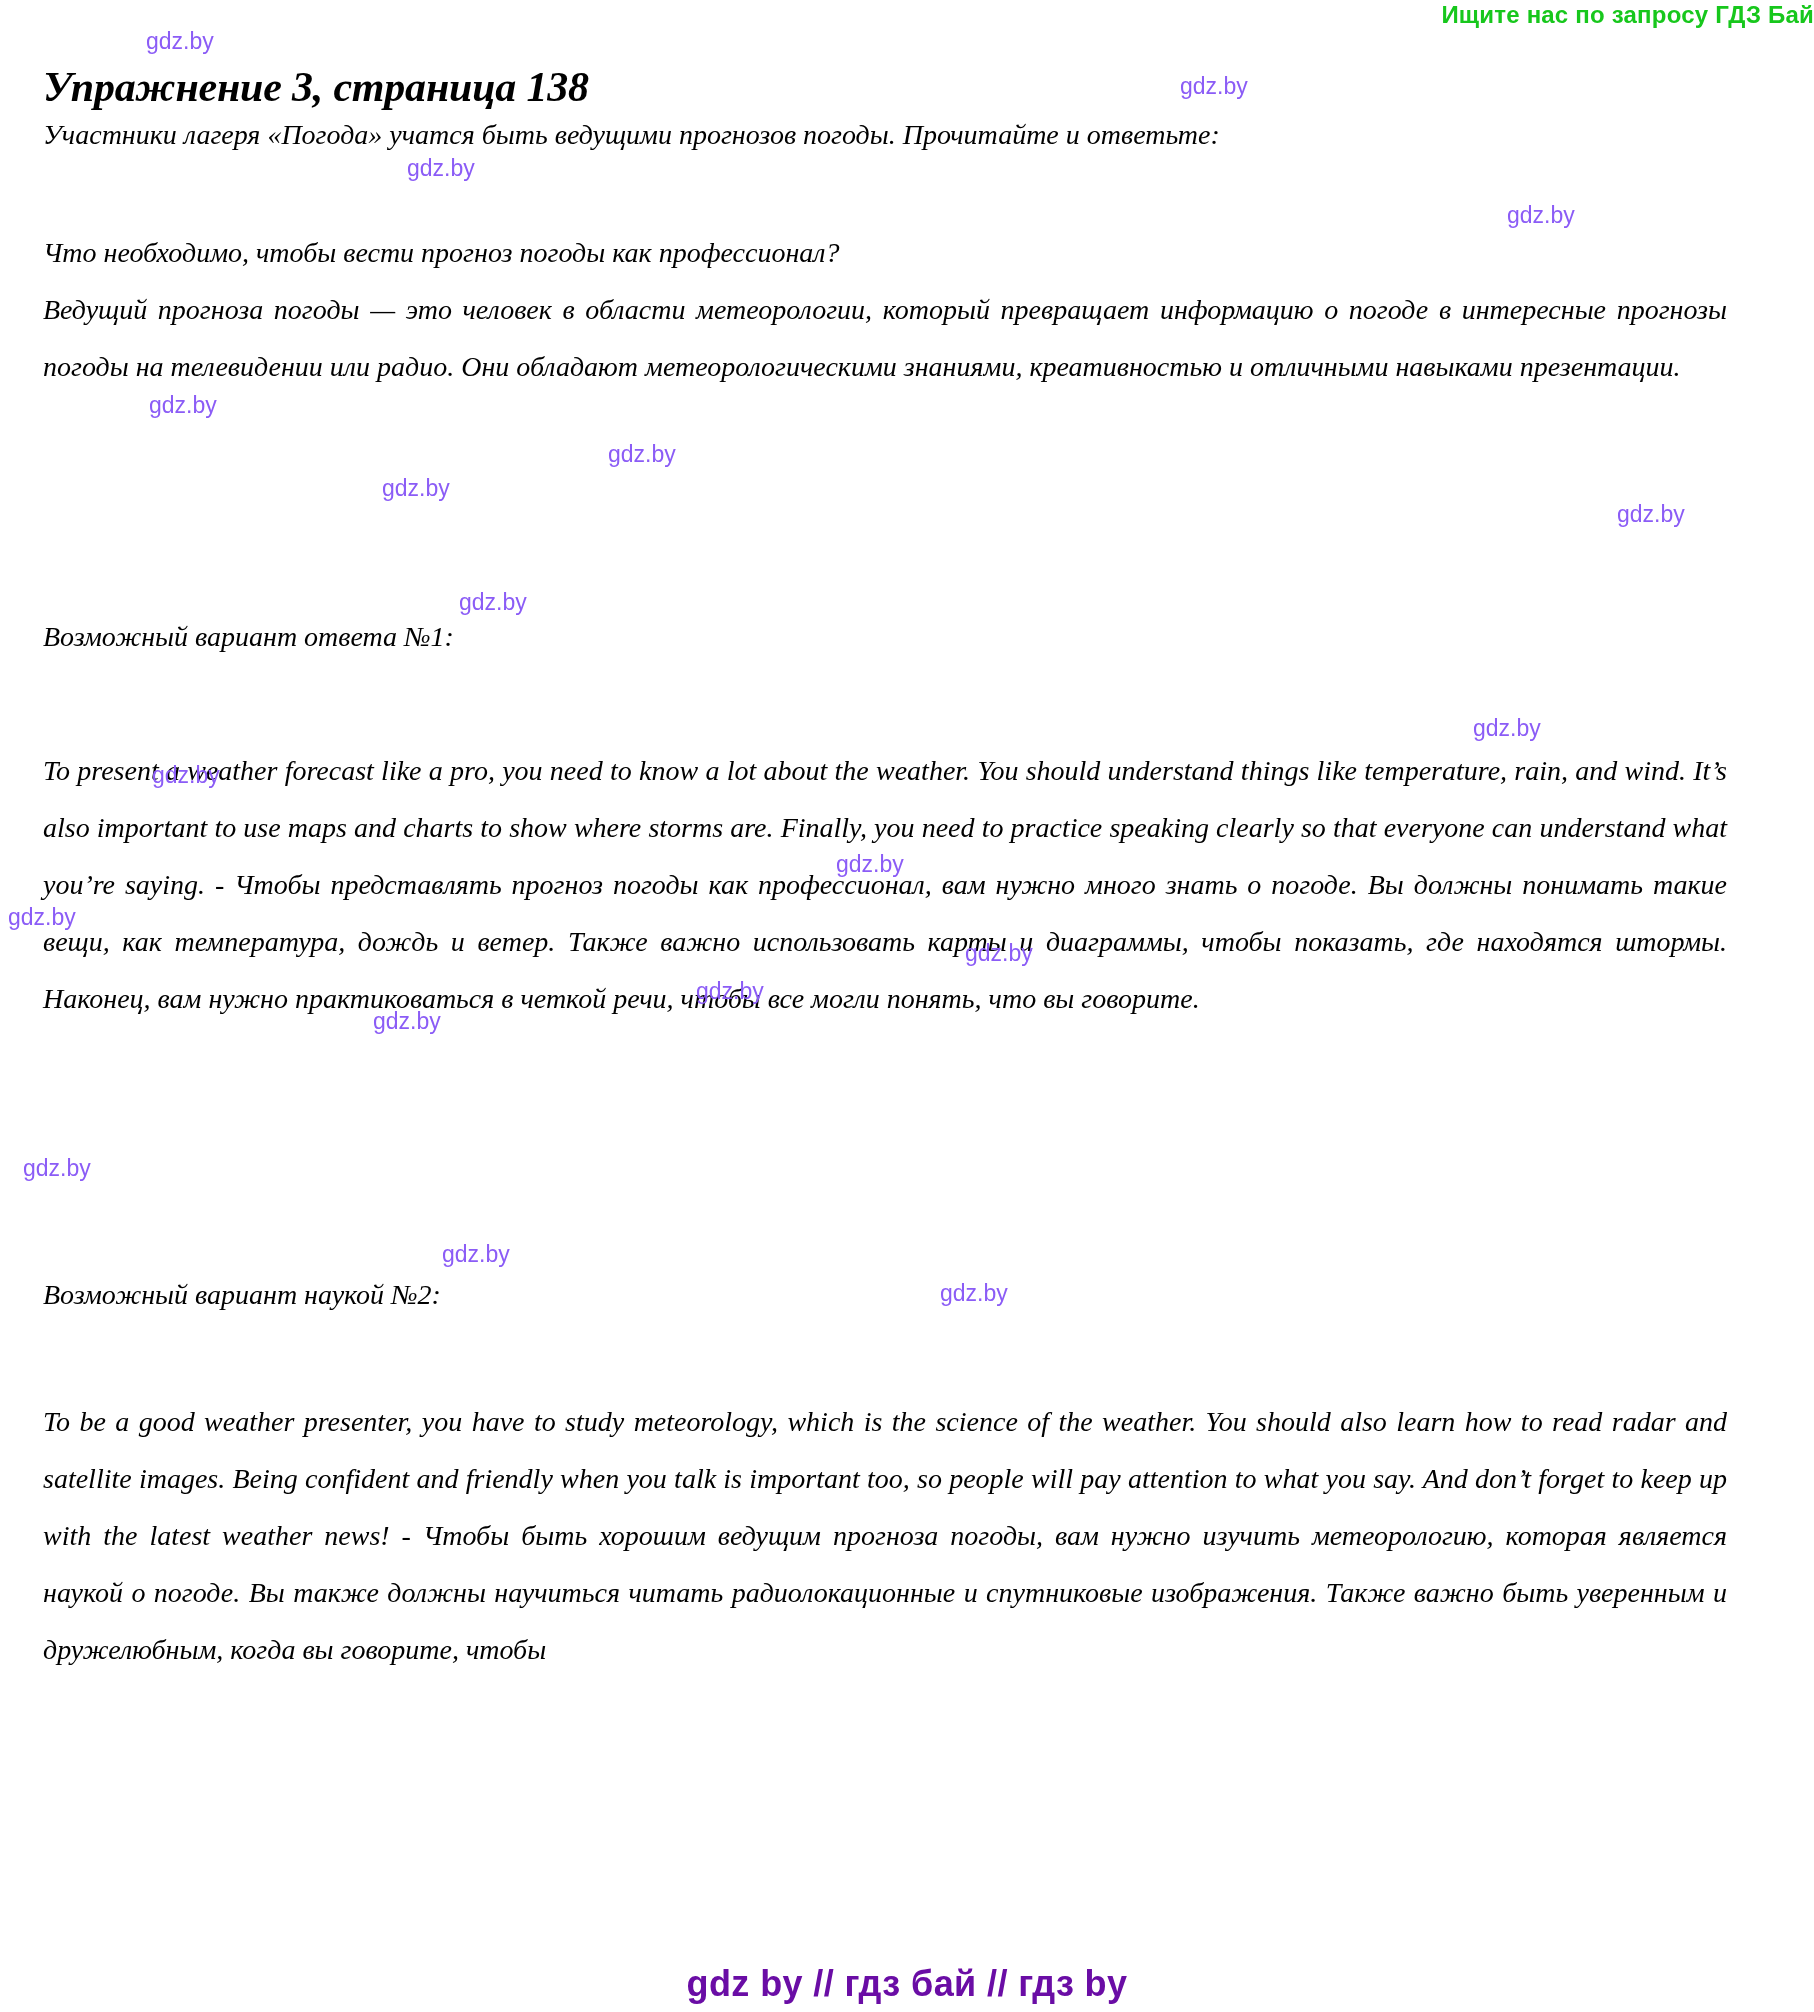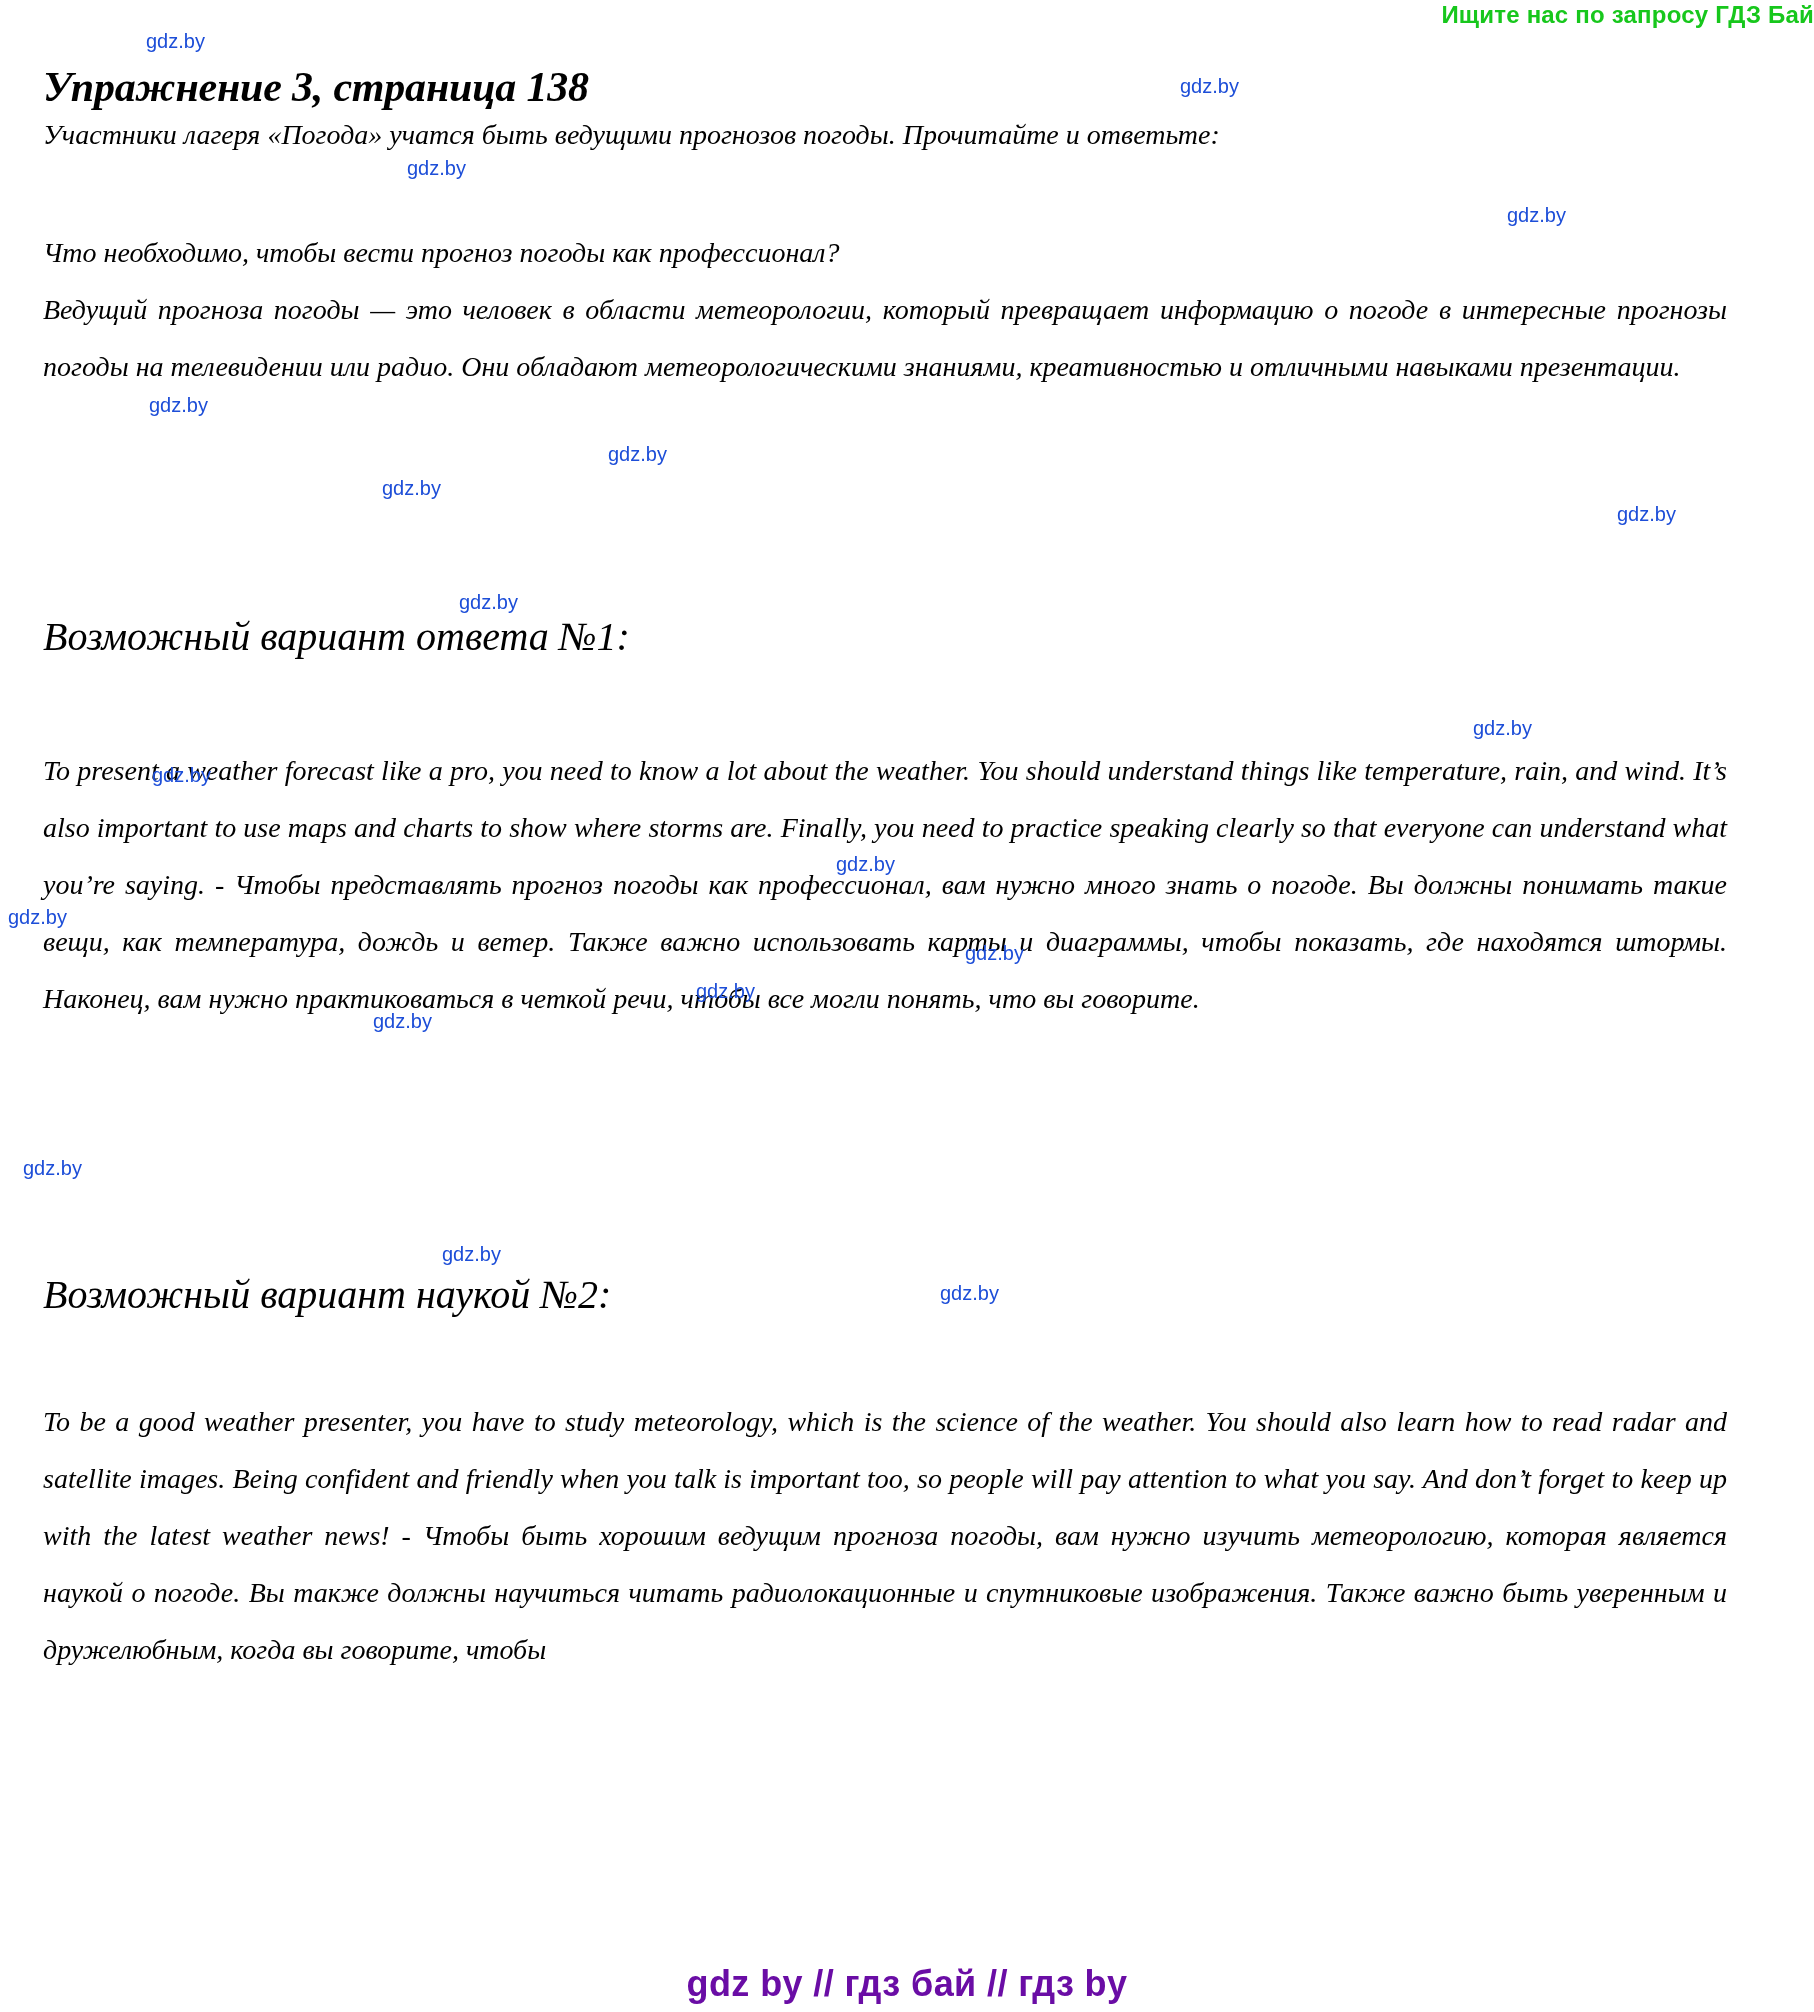--- a/index.html
+++ b/index.html
@@ -62,38 +62,38 @@
   }
   .block.nojust { text-align: left; }
 
   .b-intro   { top: 106px; }
   .b-q       { top: 224px; }
   .b-answer0 { top: 281px; }
 
   .subhead {
     position: absolute;
     left: 0;
-    font-size: 40px;
+    font-size: 28px;
     line-height: 52px;
     white-space: nowrap;
   }
   .sub1 { top: 611px; }
   .sub2 { top: 1269px; }
 
   .b-en1 { top: 742px; }
   .b-en2 { top: 1393px; }
 
   
 
   
   .wm {
     position: absolute;
     font-family: "Liberation Sans", "DejaVu Sans", sans-serif;
-    font-size: 20px;
-    color: #1d4ed8;
+    font-size: 23px;
+    color: #8b5cf6;
     white-space: nowrap;
     font-weight: normal;
     line-height: 23px;
   }
 
   
   .footer {
     position: absolute;
     left: 0;
     bottom: 7.2px;

